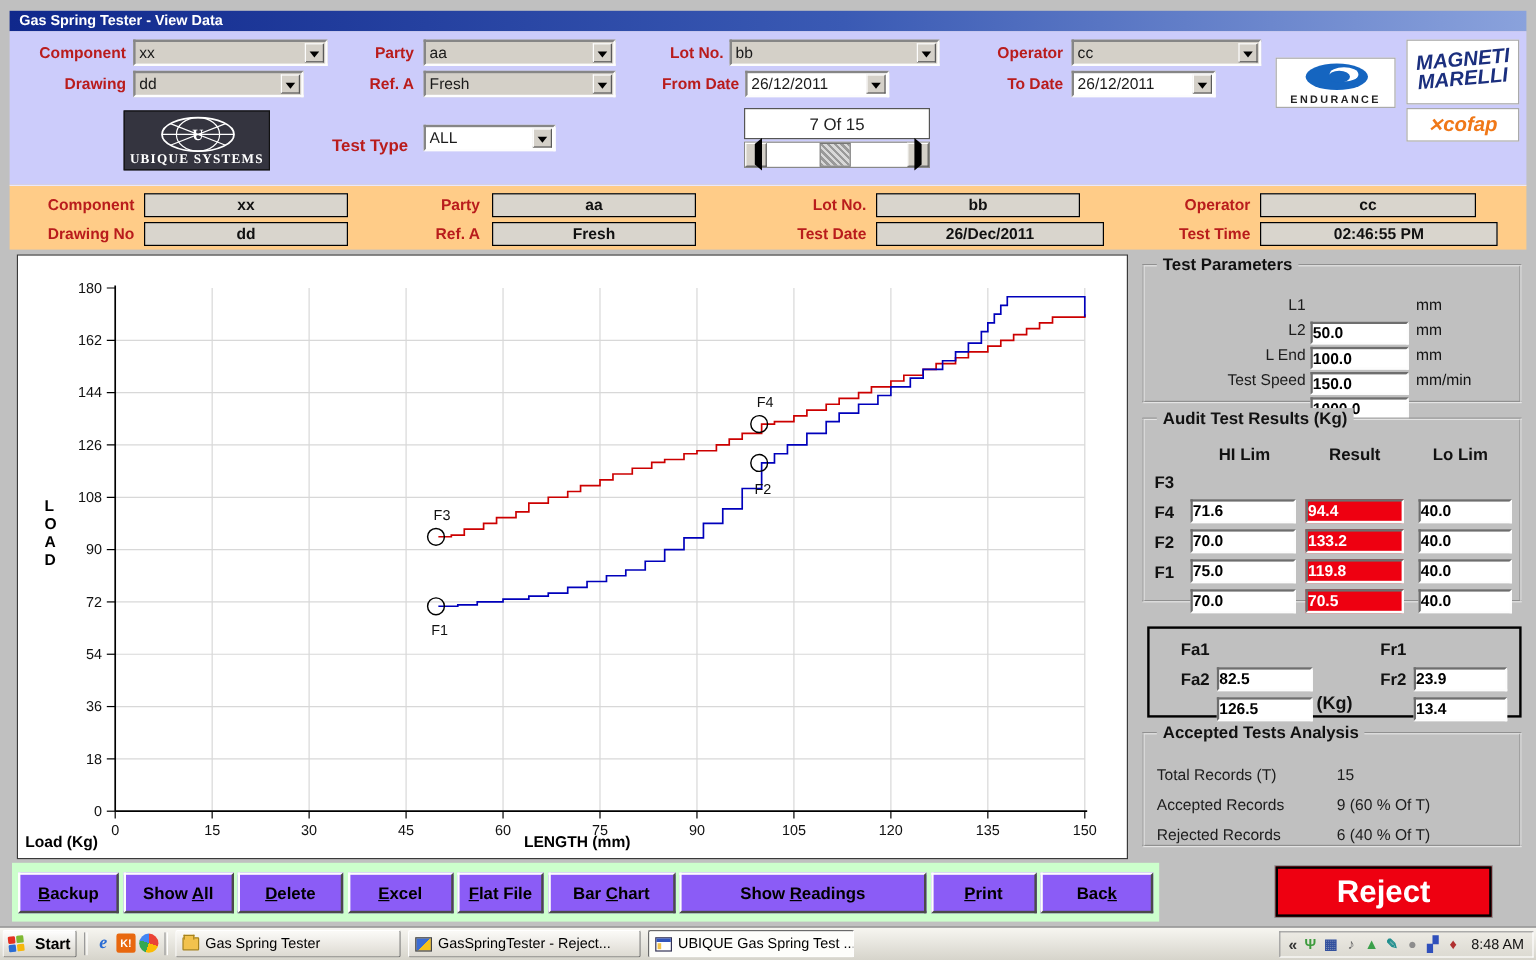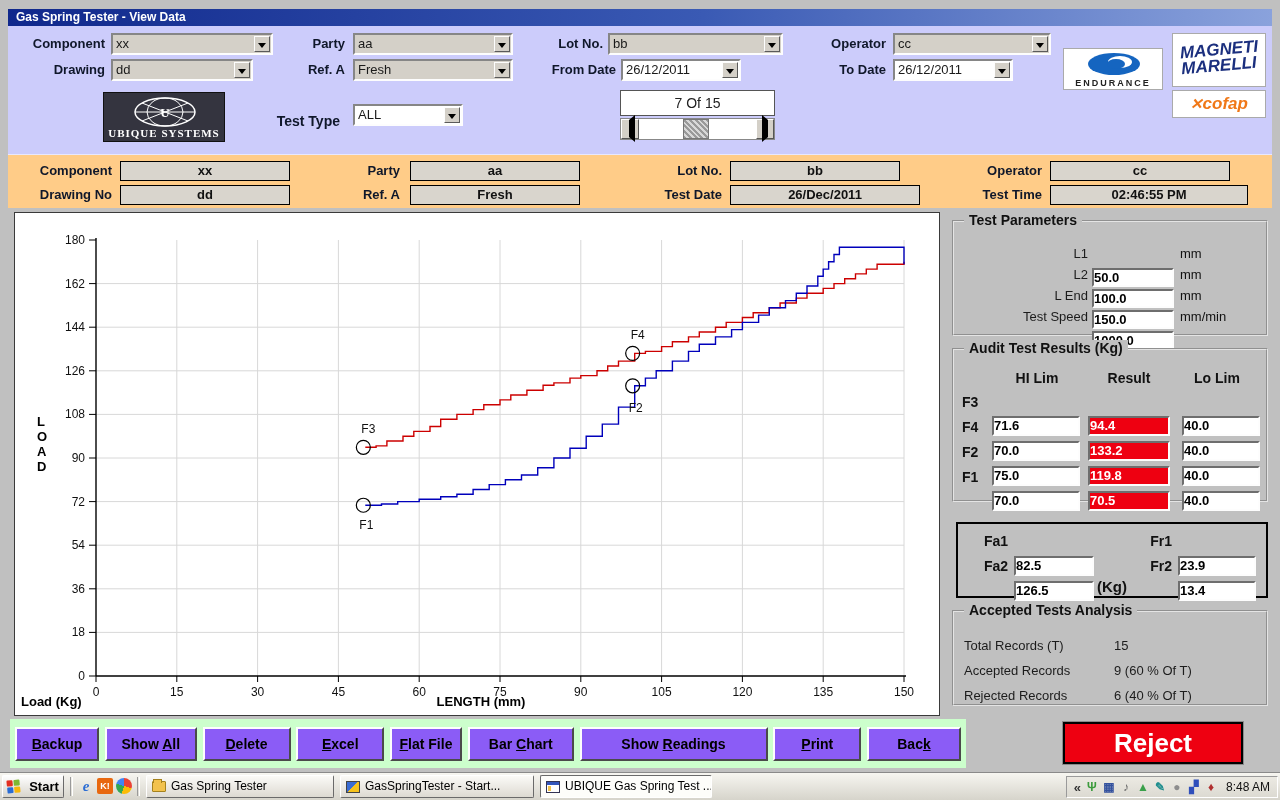--- a/index.html
+++ b/index.html
@@ -7,21 +7,21 @@
   body { font-family:"Liberation Sans", sans-serif; background:#c0c0c0; position:relative; }
   .abs { position:absolute; }
 
   
   .titlebar { left:8px; top:9px; width:1264px; height:17px;
     background:linear-gradient(90deg,#10288c 0%,#3a5ab4 55%,#8aa2dc 100%);
     color:#fff; font-weight:bold; font-size:12px; line-height:17px; padding-left:8px; }
 
   
   .filter { left:8px; top:26px; width:1264px; height:128px; background:#ccccfb; }
-  .lbl { font-weight:bold; font-size:13px; text-align:right; line-height:22px; color:#0f172a; }
+  .lbl { font-weight:bold; font-size:13px; text-align:right; line-height:22px; color:#b91c1c; }
   .combo { background:#d4d0c8; border:2px solid; border-color:#868686 #fdfdfd #fdfdfd #868686; height:22px; }
   .combo .val { position:absolute; left:3px; top:1px; right:20px; font-size:13px; line-height:16px; color:#1a1a1a; overflow:hidden; white-space:nowrap; }
   .combo.white { background:#fff; }
   .drop-btn { position:absolute; top:1px; right:1px; width:16px; bottom:1px; background:#d4d0c8;
     border:1px solid; border-color:#fdfdfd #5a5a5a #5a5a5a #fdfdfd; }
   .tri-down { position:absolute; left:3px; top:6px; width:0; height:0;
     border:4px solid transparent; border-top:5px solid #000; }
   .tri-left { width:0; height:0; border:5px solid transparent; border-right:6px solid #000; margin:4px 0 0 2px;}
   .tri-right{ width:0; height:0; border:5px solid transparent; border-left:6px solid #000; margin:4px 0 0 5px;}
 
@@ -387,21 +387,21 @@
   <div class="abs sp-lbl" style="left:160px;top:74px;width:150px">6  (40 % Of T)</div>
 </div>
 
 <div class="abs greenbar">
   <button class="act-btn" style="width:84px"><u>B</u>ackup</button>
   <button class="act-btn" style="width:92px">Show <u>A</u>ll</button>
   <button class="act-btn" style="width:88px"><u>D</u>elete</button>
   <button class="act-btn" style="width:88px"><u>E</u>xcel</button>
   <button class="act-btn" style="width:72px"><u>F</u>lat File</button>
   <button class="act-btn" style="width:106px">Bar <u>C</u>hart</button>
-  <button class="act-btn" style="width:188px">Show <u>R</u>eadings</button>
+  <button class="act-btn" style="width:206px">Show <u>R</u>eadings</button>
   <button class="act-btn" style="width:88px"><u>P</u>rint</button>
   <button class="act-btn" style="width:94px">Bac<u>k</u></button>
 </div>
 <button class="abs reject-btn">Reject</button>
 
 <div class="abs taskbar">
   <button class="abs start-btn">
     <span class="winflag">
       <i style="background:#e33022"></i>
         <i style="background:#7eb832"></i>
@@ -415,21 +415,21 @@
   <span class="ql kico" style="left:97px">K!</span>
   <span class="ql chrome-ico" style="left:116px"></span>
   <span class="sep" style="left:137px"></span>
 
   <button class="task-btn" style="left:146px;width:188px">
     <span class="t-ico folder-ico"></span>
     <span>Gas Spring Tester</span>
   </button>
   <button class="task-btn" style="left:340px;width:194px">
     <span class="t-ico vb-ico"></span>
-    <span>GasSpringTester - Start...</span>
+    <span>GasSpringTester - Reject...</span>
   </button>
   <button class="task-btn active" style="left:540px;width:172px">
     <span class="t-ico form-ico"></span>
     <span>UBIQUE Gas Spring Test ...</span>
   </button>
 
   <div class="tray">
     <span class="chev">«</span>
     <span id="tray-icons" style="display:flex;gap:3px;align-items:center">
         <span class="tray-ico" style="color: rgb(61, 155, 61);">Ψ</span>

